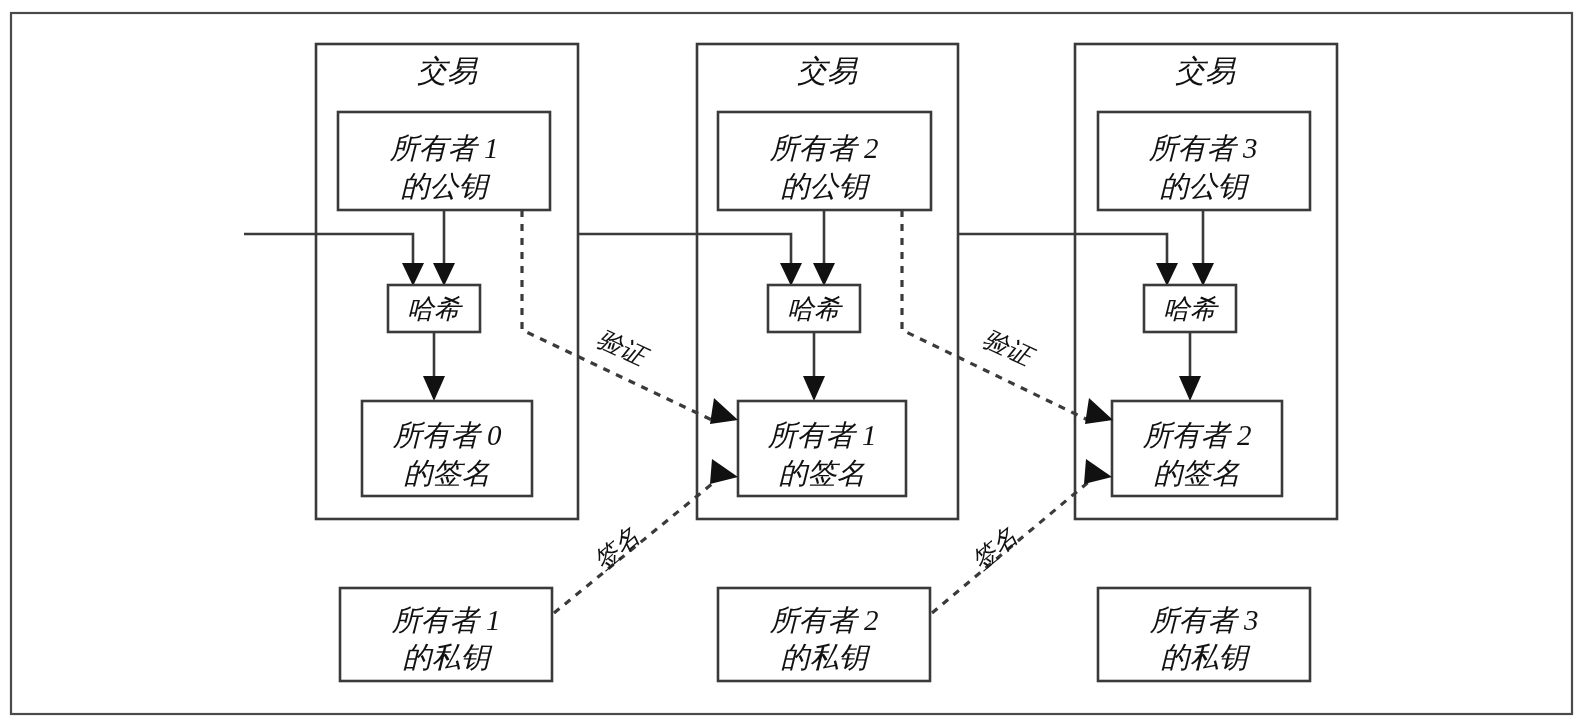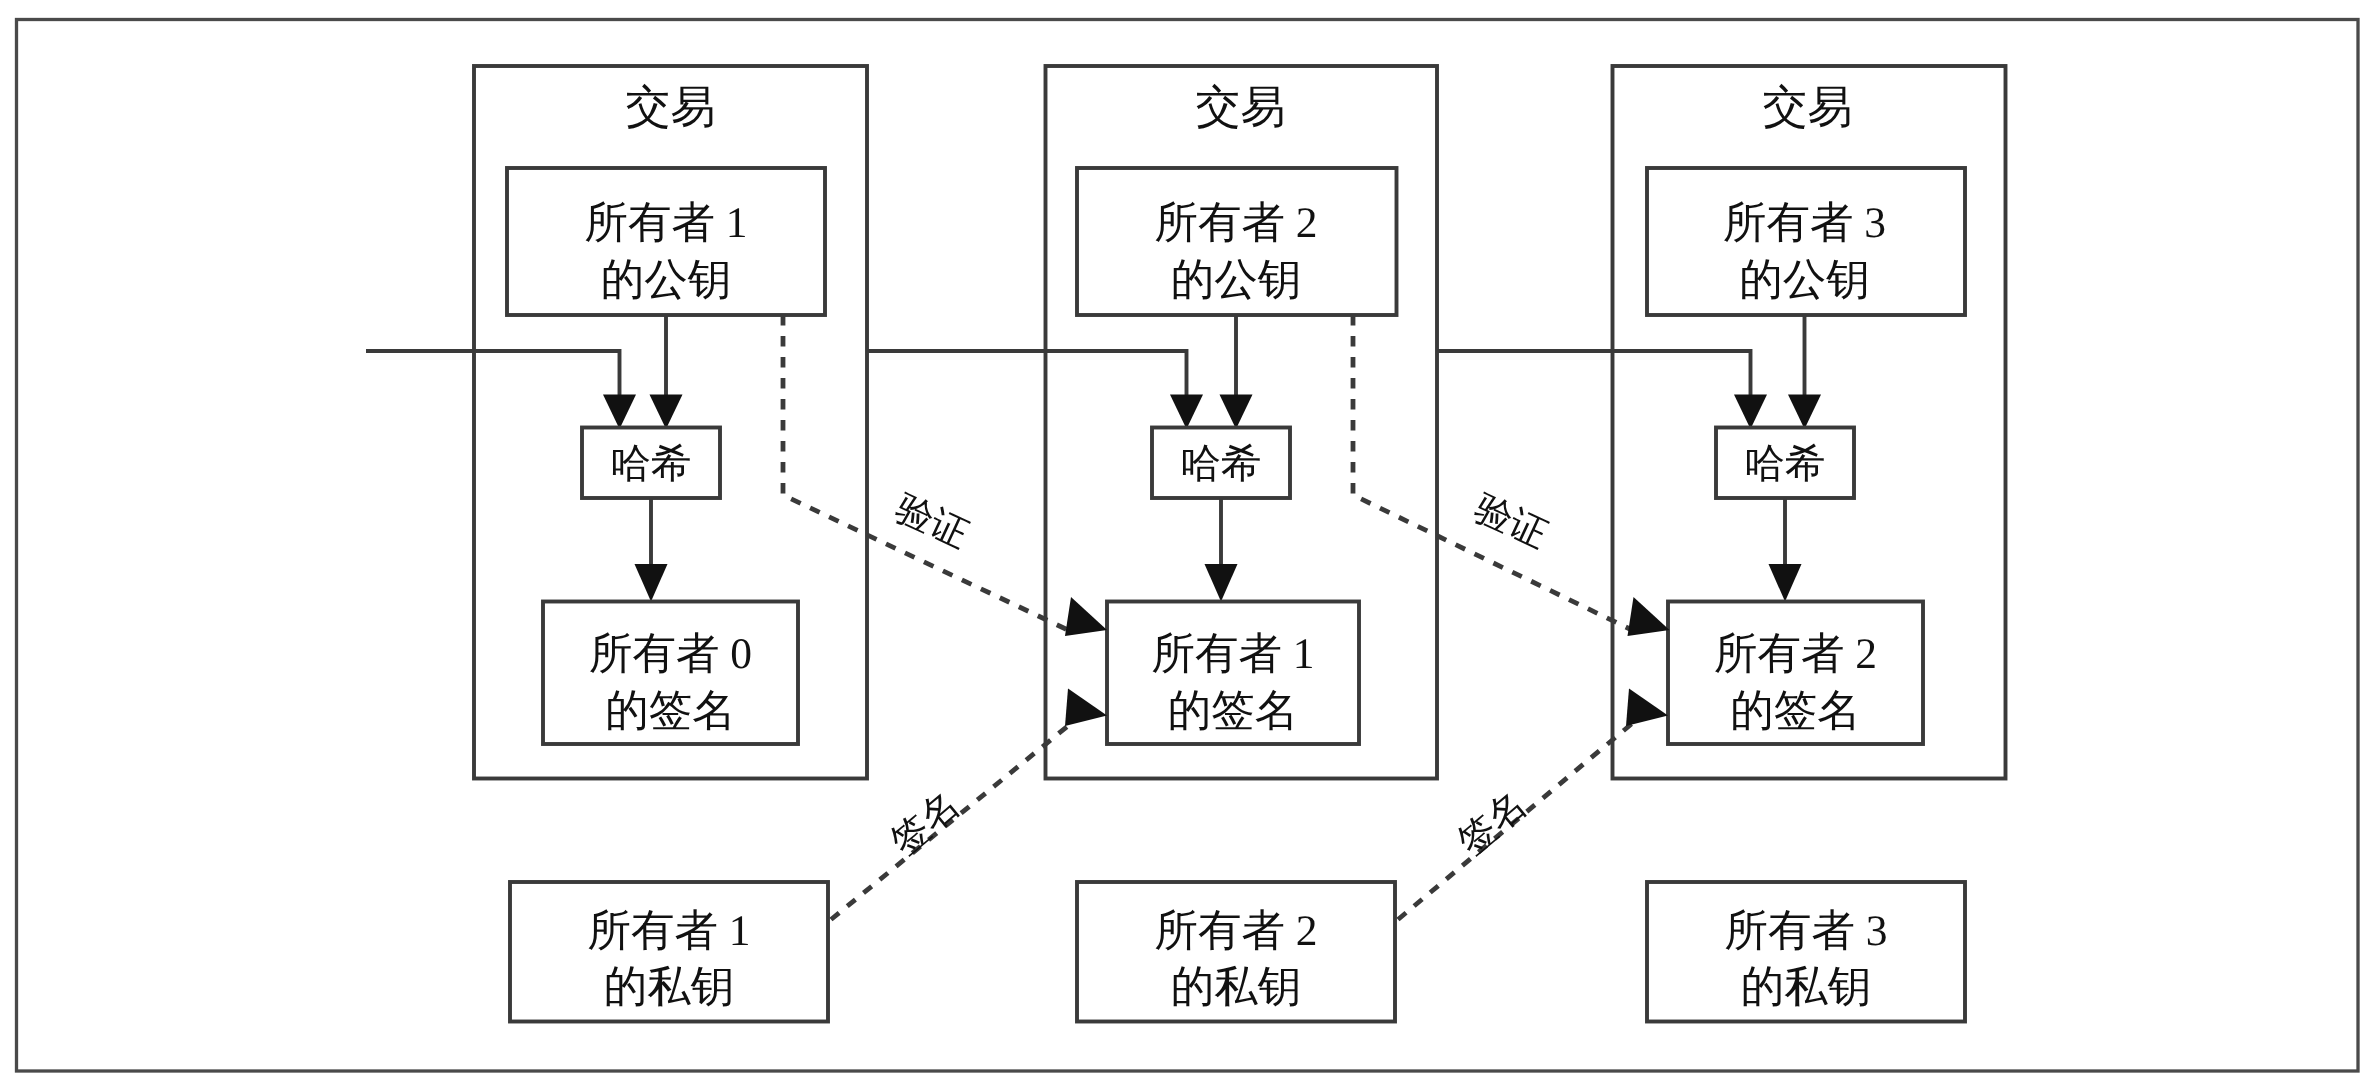--- a/index.html
+++ b/index.html
@@ -9,20 +9,21 @@
   }
   body {
     font-family: "Liberation Serif", "DejaVu Serif", serif;
   }
   #canvas {
     position: relative;
     width: 1583px;
     height: 726px;
     background: #ffffff;
     overflow: hidden;
+    font-style: italic;
   }
   #diagram-svg {
     position: absolute;
     left: 0;
     top: 0;
     width: 1583px;
     height: 726px;
   }
   .box-text {
     font-family: "Liberation Serif", "DejaVu Serif", serif;

